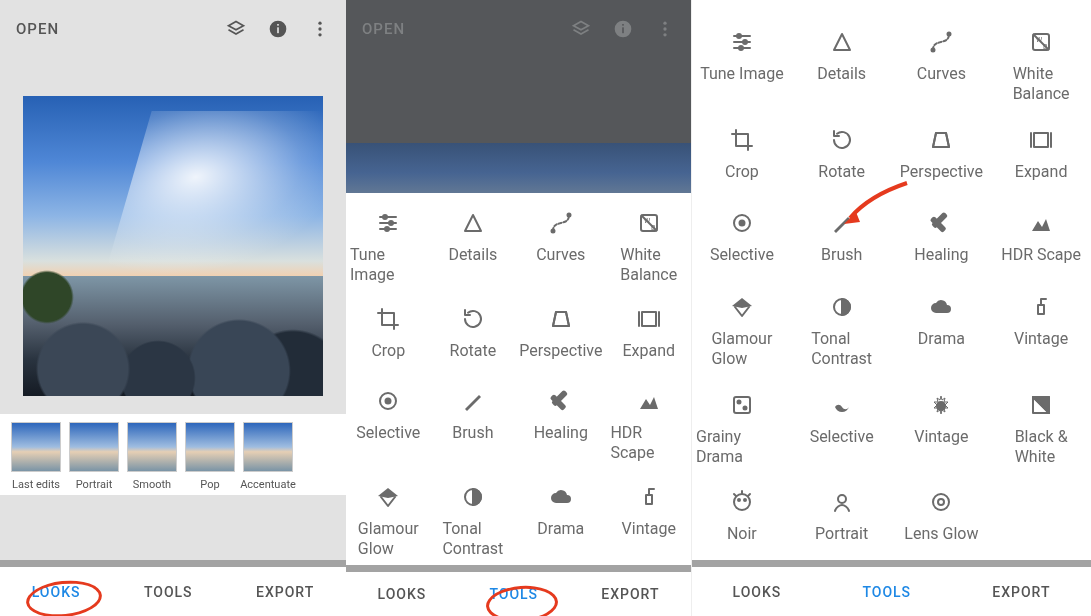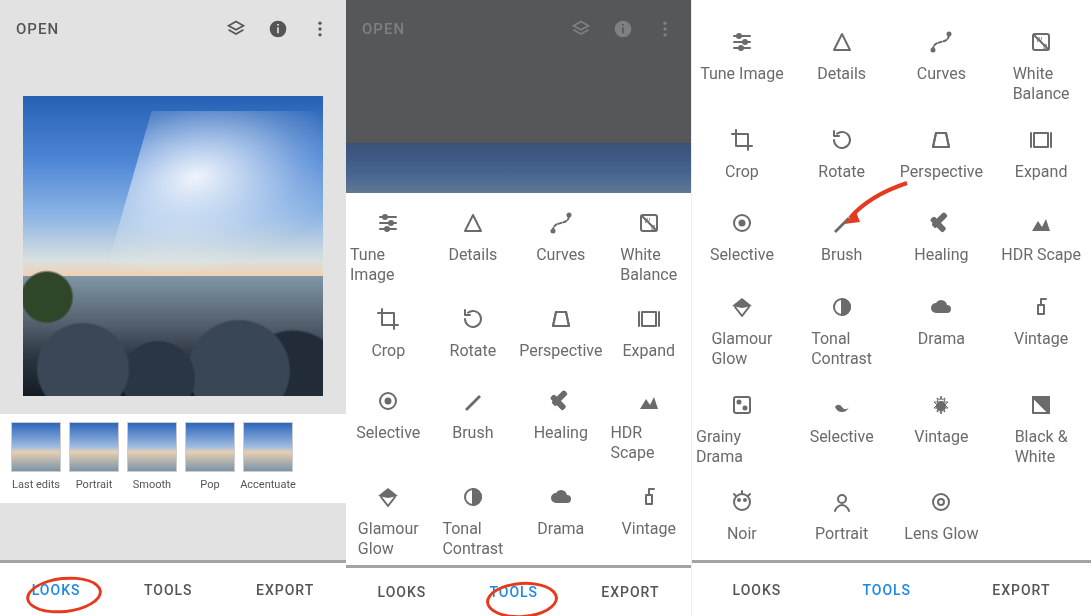--- a/index.html
+++ b/index.html
@@ -80,21 +80,21 @@
       radial-gradient(circle at 45% 80%, #2b3644 0 20%, transparent 21%),
       radial-gradient(circle at 72% 72%, #394656 0 22%, transparent 23%),
       radial-gradient(circle at 90% 85%, #222c38 0 18%, transparent 19%);
   }
   .bush { position:absolute; left:0; bottom:22%; width:20%; height:22%;
     background: radial-gradient(circle at 40% 50%, #2f4628 0 50%, transparent 55%); }
 
   
   .thumbs {
     background:#fff;
-    padding: 8px 0 12px 10px;
+    padding: 8px 0 4px 10px;
     display:flex;
     gap:6px;
     overflow:hidden;
   }
   .thumb { width:52px; display:flex; flex-direction:column; align-items:center; gap:6px; }
   .thumb .timg {
     width:50px;height:50px;
     border:1px solid #ccc;
     position:relative; overflow:hidden;
   }
@@ -102,21 +102,21 @@
   .thumb .label { font-size:11px; color:#555; white-space:nowrap; text-align:center; }
 
   
   .bottomnav {
     background:#fff;
     margin-top:auto;
     height:56px;
     display:flex;
     align-items:center;
     justify-content:space-around;
-    border-top:3px solid #a3a3a3;
+    border-top:7px solid #a3a3a3;
     position:relative;
   }
   .bottomnav .nav {
     font-size:14px;
     letter-spacing:1px;
     color:#555;
     font-weight:500;
   }
   .bottomnav .nav.active { color:#1e88e5; }
 

